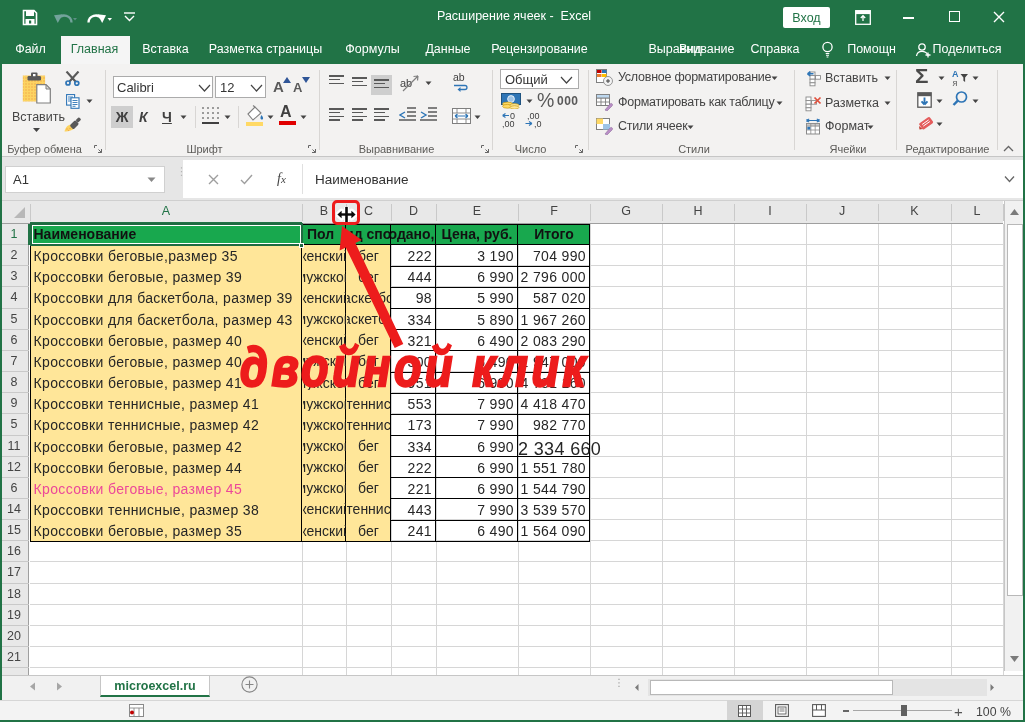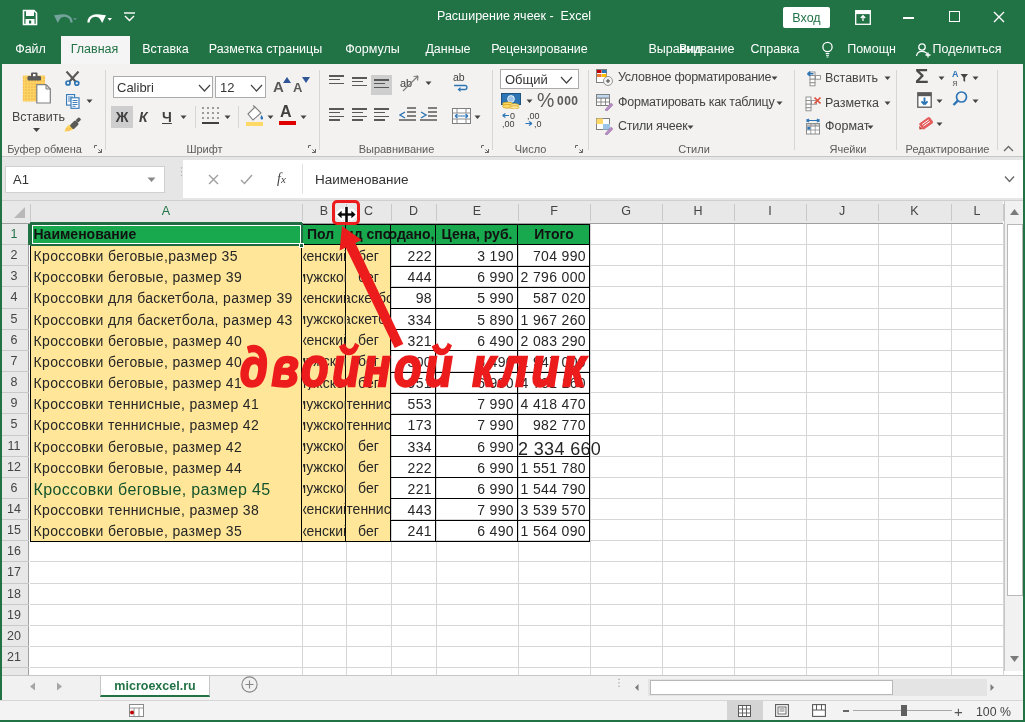--- a/index.html
+++ b/index.html
@@ -668,21 +668,21 @@
 <div class="ab" style="left:391px;top:459.65px;width:41px;text-align:right;font-size:14px;letter-spacing:0.35px;color:#262626;white-space:nowrap;">222</div>
 <div class="ab" style="left:436px;top:459.65px;width:78px;text-align:right;font-size:14px;letter-spacing:0.35px;color:#262626;white-space:nowrap;">6 990</div>
 <div class="ab" style="left:518px;top:459.65px;width:68px;text-align:right;font-size:14px;letter-spacing:0.35px;color:#262626;white-space:nowrap;">1 551 780</div>
 <div class="ab" style="left:30px;top:477.29999999999995px;width:361px;height:21.15px;background:#ffe699;"></div>
 <div class="ab" style="left:30px;top:477.29999999999995px;width:272px;height:22.15px;border-right:1px solid #000;border-bottom:1px solid #000;border-left:1px solid #000;"></div>
 <div class="ab" style="left:302px;top:477.29999999999995px;width:44px;height:22.15px;border-right:1px solid #000;border-bottom:1px solid #000;"></div>
 <div class="ab" style="left:346px;top:477.29999999999995px;width:45px;height:22.15px;border-right:1px solid #000;border-bottom:1px solid #000;"></div>
 <div class="ab" style="left:391px;top:477.29999999999995px;width:45px;height:22.15px;border-right:1px solid #000;border-bottom:1px solid #000;"></div>
 <div class="ab" style="left:436px;top:477.29999999999995px;width:82px;height:22.15px;border-right:1px solid #000;border-bottom:1px solid #000;"></div>
 <div class="ab" style="left:518px;top:477.29999999999995px;width:72px;height:22.15px;border-right:1px solid #000;border-bottom:1px solid #000;"></div>
-<div class="ab" style="left:33.5px;top:480.79999999999995px;font-size:16px;letter-spacing:0.35px;color:#14532d;white-space:nowrap;">Кроссовки беговые, размер 45</div>
+<div class="ab" style="left:33.5px;top:480.79999999999995px;font-size:14px;letter-spacing:0.35px;color:#ec4899;white-space:nowrap;">Кроссовки беговые, размер 45</div>
 <div class="ab ctr" style="left:302.5px;top:480.79999999999995px;width:43px;height:15px;overflow:hidden;font-size:14px;color:#262626;white-space:nowrap;">мужской</div>
 <div class="ab ctr" style="left:347px;top:480.79999999999995px;width:43px;height:15px;overflow:hidden;font-size:14px;color:#262626;white-space:nowrap;">бег</div>
 <div class="ab" style="left:391px;top:480.79999999999995px;width:41px;text-align:right;font-size:14px;letter-spacing:0.35px;color:#262626;white-space:nowrap;">221</div>
 <div class="ab" style="left:436px;top:480.79999999999995px;width:78px;text-align:right;font-size:14px;letter-spacing:0.35px;color:#262626;white-space:nowrap;">6 990</div>
 <div class="ab" style="left:518px;top:480.79999999999995px;width:68px;text-align:right;font-size:14px;letter-spacing:0.35px;color:#262626;white-space:nowrap;">1 544 790</div>
 <div class="ab" style="left:30px;top:498.45px;width:361px;height:21.15px;background:#ffe699;"></div>
 <div class="ab" style="left:30px;top:498.45px;width:272px;height:22.15px;border-right:1px solid #000;border-bottom:1px solid #000;border-left:1px solid #000;"></div>
 <div class="ab" style="left:302px;top:498.45px;width:44px;height:22.15px;border-right:1px solid #000;border-bottom:1px solid #000;"></div>
 <div class="ab" style="left:346px;top:498.45px;width:45px;height:22.15px;border-right:1px solid #000;border-bottom:1px solid #000;"></div>
 <div class="ab" style="left:391px;top:498.45px;width:45px;height:22.15px;border-right:1px solid #000;border-bottom:1px solid #000;"></div>

